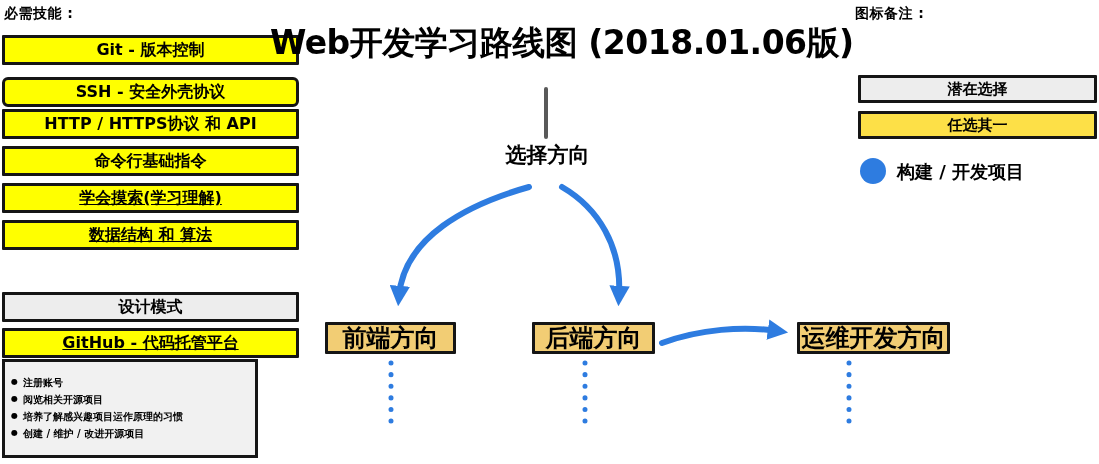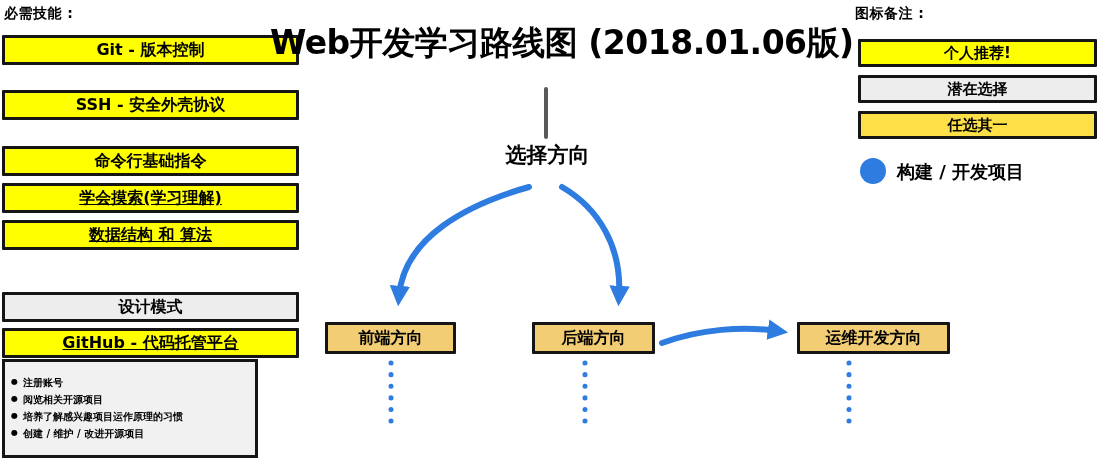--- a/index.html
+++ b/index.html
@@ -15,21 +15,21 @@
     position:absolute; box-sizing:border-box;
     border:3px solid #151515; border-radius:1px;
     display:flex; align-items:center; justify-content:center;
     text-align:center; white-space:nowrap;
   }
   .skill-box { left:2px; width:297px; height:30px; font-size:16px;text-align:right; }
   .fill-recommended { background:#FFFF00; }
   .fill-potential   { background:#EDEDED; }
   .fill-choose_one  { background:#fde047; }
   .underlined .lbl  { text-decoration:underline; }
-  .direction-box    { background:#F2CD74; height:32px; font-size:16px; }
+  .direction-box    { background:#F2CD74; height:32px; font-size:24px; }
   .details-box {
     position:absolute; box-sizing:border-box; left:2px; top:359px;
     width:256px; height:99px; background:#F1F1F1;
     border:3px solid #151515; padding:13px 4px 0 6px;
     font-size:10px;
   }
   .details-box .note-line { line-height:16px; white-space:nowrap; }
   .details-box .note-line::before {
     content:"●"; font-size:8px; margin-right:5px; position:relative; top:-2px;
   }
@@ -58,22 +58,25 @@
 </head>
 <body>
 
 <div class="canvas">
 
   <div class="section-heading" style="left:4px; top:5px;">必需技能 :</div>
 
   <div class="box skill-box fill-recommended" style="top:35px;">
       <span class="lbl">Git - 版本控制</span>
     </div>
-  <div class="box skill-box fill-recommended" style="top:90px;">
+  <div class="box skill-box fill-recommended" style="top:77px;border-radius:6px;">
       <span class="lbl">SSH - 安全外壳协议</span>
+    </div>
+  <div class="box skill-box fill-recommended" style="top:109px;">
+      <span class="lbl">HTTP / HTTPS协议 和 API</span>
     </div>
   <div class="box skill-box fill-recommended" style="top:146px;">
       <span class="lbl">命令行基础指令</span>
     </div>
   <div class="box skill-box fill-recommended underlined" style="top:183px;">
       <span class="lbl">学会摸索(学习理解)</span>
     </div>
   <div class="box skill-box fill-recommended underlined" style="top:220px;">
       <span class="lbl">数据结构 和 算法</span>
     </div>
@@ -115,23 +118,20 @@
   </div>
   <div class="box direction-box" style="left:532px; top:322px; width:123px;">
     <span class="lbl">后端方向</span>
   </div>
   <div class="box direction-box" style="left:797px; top:322px; width:153px;">
     <span class="lbl">运维开发方向</span>
   </div>
 
   <div class="section-heading" style="left:855px; top:5px;">图标备注 :</div>
 
-  <div class="box legend-item-box fill-recommended" style="top:39px;">
-    <span class="lbl">个人推荐!</span>
-  </div>
   <div class="box legend-item-box fill-potential" style="top:75px;">
     <span class="lbl">潜在选择</span>
   </div>
   <div class="box legend-item-box fill-choose_one" style="top:111px;">
     <span class="lbl">任选其一</span>
   </div>
 
   <div class="legend-circle"></div>
   <div class="legend-note">构建 / 开发项目</div>
 

